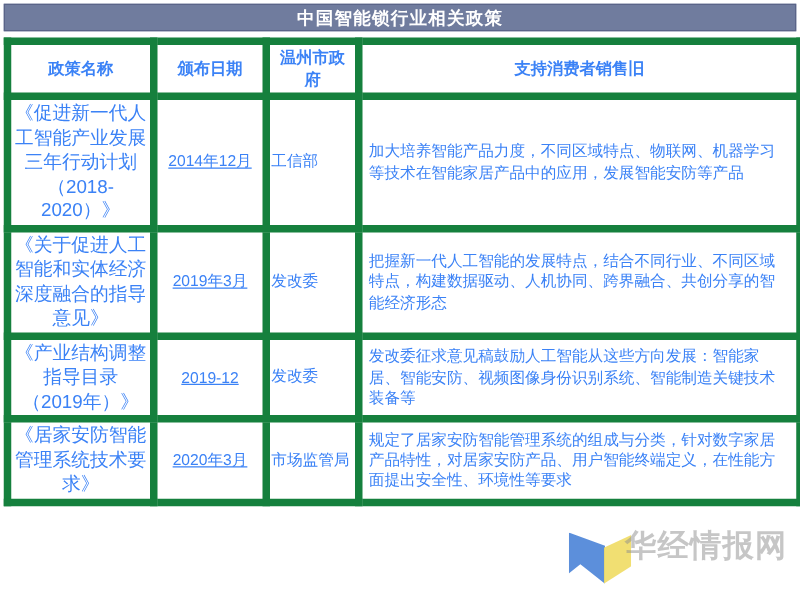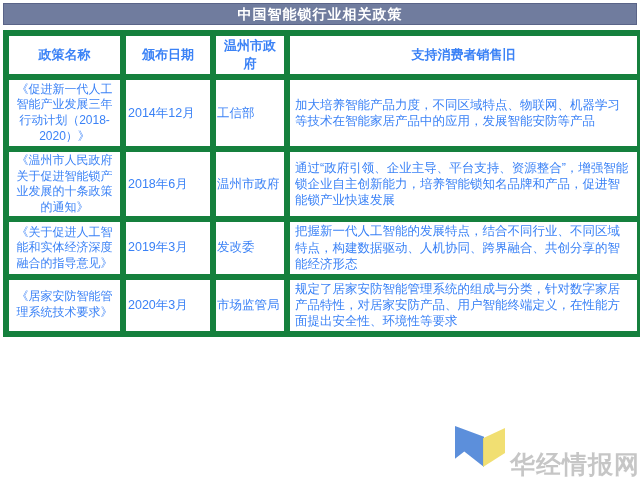--- a/index.html
+++ b/index.html
@@ -38,22 +38,22 @@
     vertical-align:middle;
     box-sizing:border-box;
     background:transparent;
     overflow:hidden;
   }
   th{
     font-size:13px;font-weight:bold;
     height:21px;text-align:center;
     padding:1px 2px;
   }
-  td.c-name{font-size:12px;text-align:center;line-height:1.3;padding:1px 3px;}
-  td.c-date{font-size:12.5px;text-align:left;padding:1px 2px;}
+  td.c-name{font-size:15px;text-align:center;line-height:1.3;padding:1px 3px;}
+  td.c-date{font-size:12.5px;text-align:center;padding:1px 2px;text-decoration:underline;}
   td.c-issuer{font-size:12.5px;text-align:left;padding:1px 1px;}
   td.c-points{font-size:12.5px;text-align:left;line-height:1.31;padding:1px 5px;}
   tr.r1{height:72px}
   tr.r2{height:66px}
   tr.r3{height:67px}
   tr.r4{height:68px}
   tr.r5{height:53px}
   tr.r6{height:52px}
   tr.r7{height:53px}
 
@@ -67,24 +67,24 @@
     clip-path:polygon(0 0, 100% 26%, 100% 100%, 32% 62%, 0 80%);
     opacity:.92;
   }
   .logo-yellow{
     position:absolute;left:28px;top:2px;width:22px;height:39px;
     background:#f0dc66;
     clip-path:polygon(0 26%, 100% 0, 100% 64%, 0 100%);
     opacity:.92;
   }
   .watermark-text{
-    position:absolute;right:0;top:420px;z-index:3;
+    position:absolute;right:10px;top:420px;z-index:3;
     font-size:25px;font-weight:bold;
     color:#8f8f8f;opacity:.5;
-    letter-spacing:1px;white-space:nowrap;margin-top:28px;
+    letter-spacing:1px;white-space:nowrap;
   }
 </style>
 </head>
 <body>
 
 <div class="canvas">
 
   <div class="title-bar">中国智能锁行业相关政策</div>
 
   <table class="policy">
@@ -102,31 +102,31 @@
         <th>支持消费者销售旧</th>
       </tr>
     </thead>
     <tbody>
       <tr class="r1">
         <td class="c-name">《促进新一代人工智能产业发展三年行动计划（2018-2020）》</td>
         <td class="c-date">2014年12月</td>
         <td class="c-issuer">工信部</td>
         <td class="c-points">加大培养智能产品力度，不同区域特点、物联网、机器学习等技术在智能家居产品中的应用，发展智能安防等产品</td>
       </tr>
-      <tr class="r2">
-        <td class="c-name">《温州市人民政府关于促进智能锁产业发展的十条政策的通知》</td>
-        <td class="c-date">2018年6月</td>
-        <td class="c-issuer">温州市政府</td>
-        <td class="c-points">通过“政府引领、企业主导、平台支持、资源整合”，增强智能锁企业自主创新能力，培养智能锁知名品牌和产品，促进智能锁产业快速发展</td>
-      </tr>
       <tr class="r5">
         <td class="c-name">《关于促进人工智能和实体经济深度融合的指导意见》</td>
         <td class="c-date">2019年3月</td>
         <td class="c-issuer">发改委</td>
         <td class="c-points">把握新一代人工智能的发展特点，结合不同行业、不同区域特点，构建数据驱动、人机协同、跨界融合、共创分享的智能经济形态</td>
+      </tr>
+      <tr class="r6">
+        <td class="c-name">《产业结构调整指导目录（2019年）》</td>
+        <td class="c-date">2019-12</td>
+        <td class="c-issuer">发改委</td>
+        <td class="c-points">发改委征求意见稿鼓励人工智能从这些方向发展：智能家居、智能安防、视频图像身份识别系统、智能制造关键技术装备等</td>
       </tr>
       <tr class="r7">
         <td class="c-name">《居家安防智能管理系统技术要求》</td>
         <td class="c-date">2020年3月</td>
         <td class="c-issuer">市场监管局</td>
         <td class="c-points">规定了居家安防智能管理系统的组成与分类，针对数字家居产品特性，对居家安防产品、用户智能终端定义，在性能方面提出安全性、环境性等要求</td>
       </tr>
     </tbody>
   </table>
 

